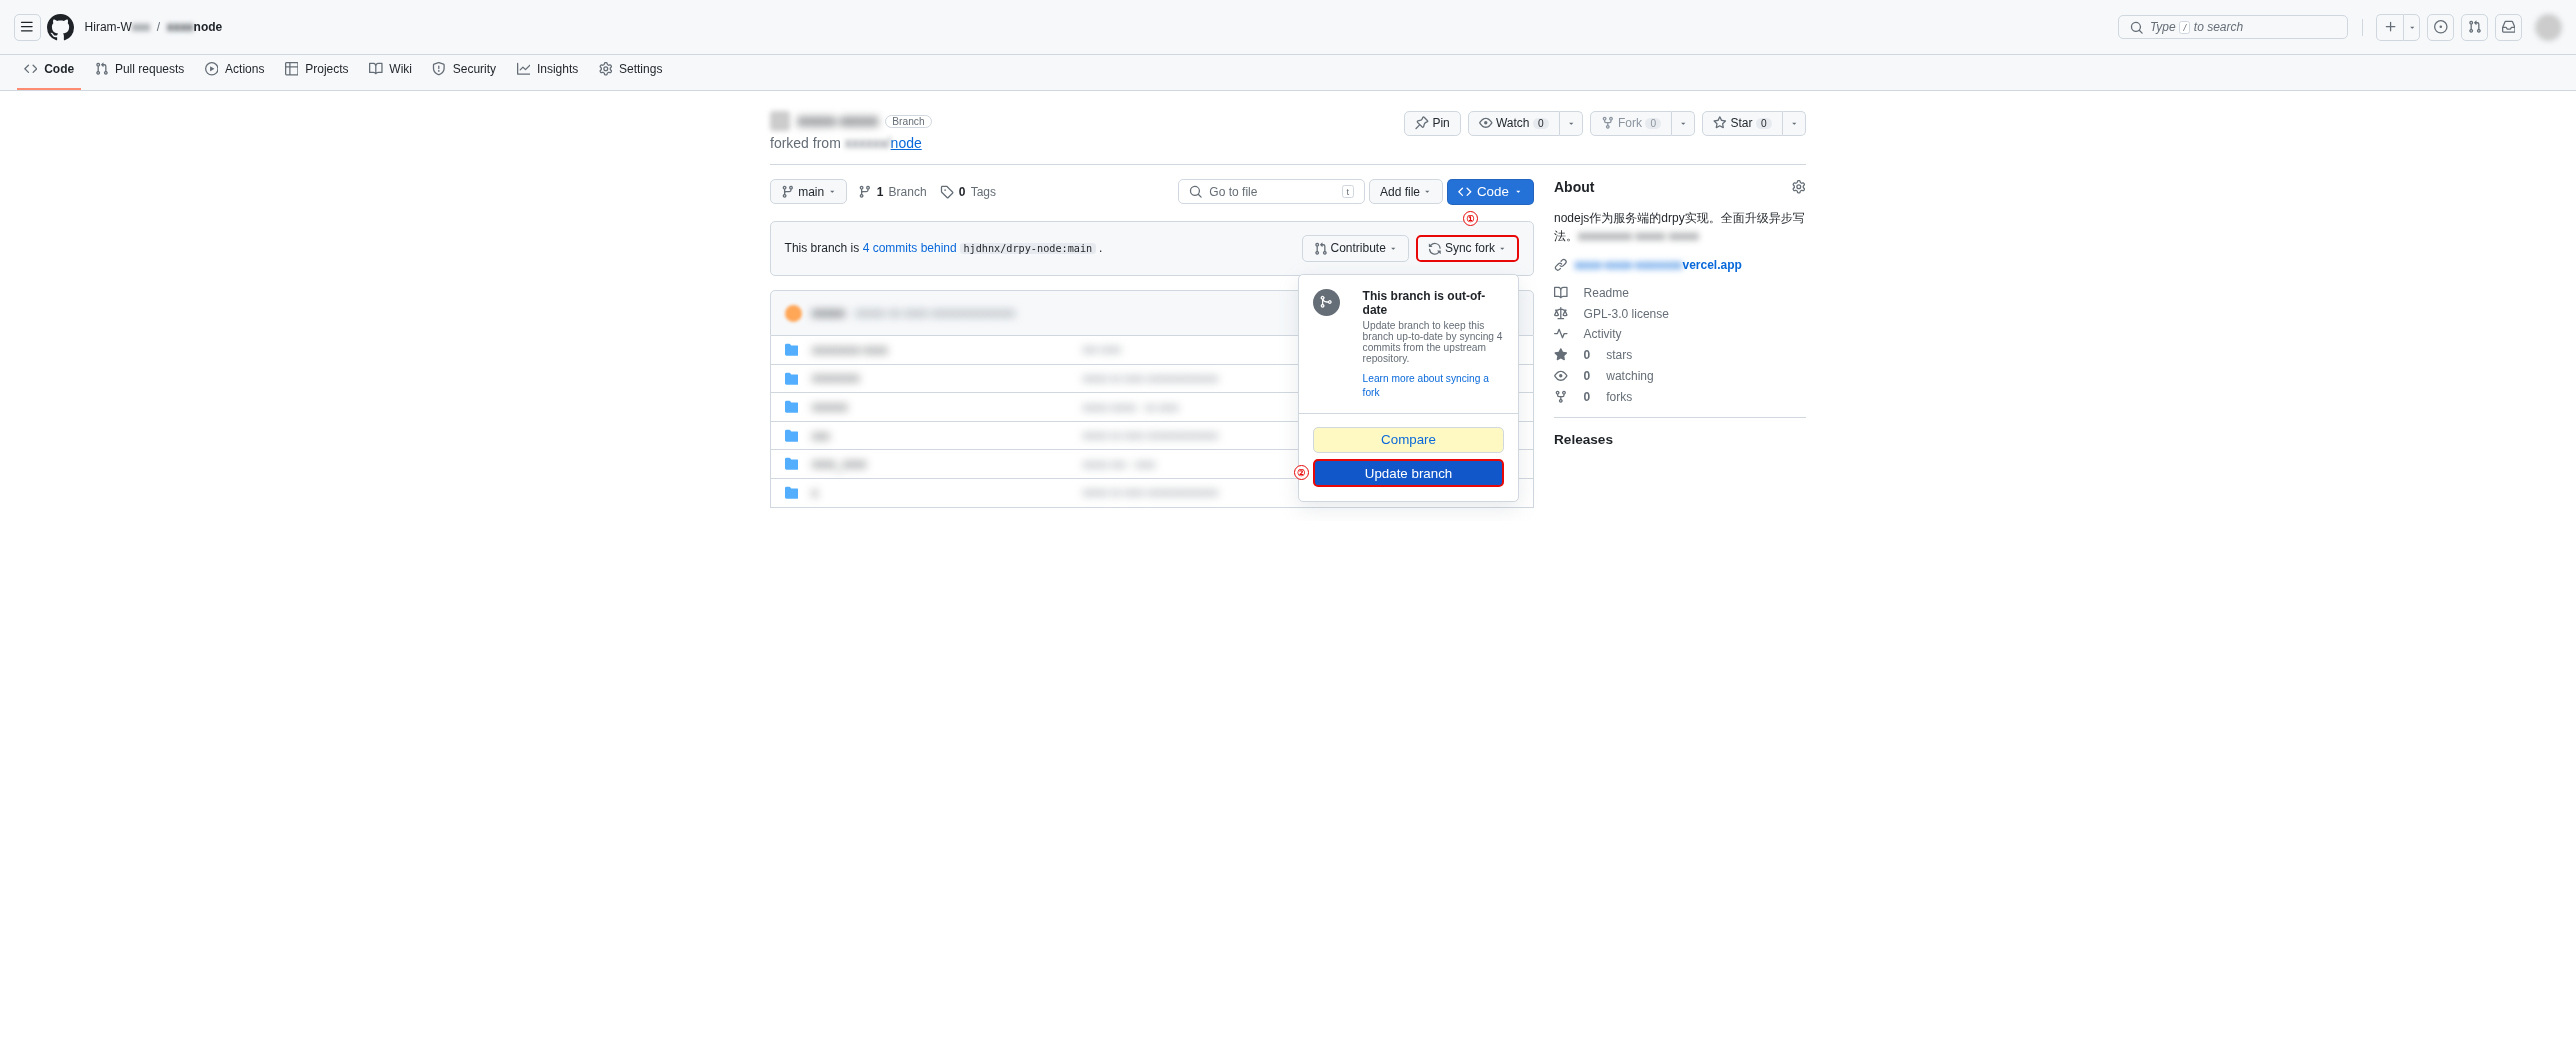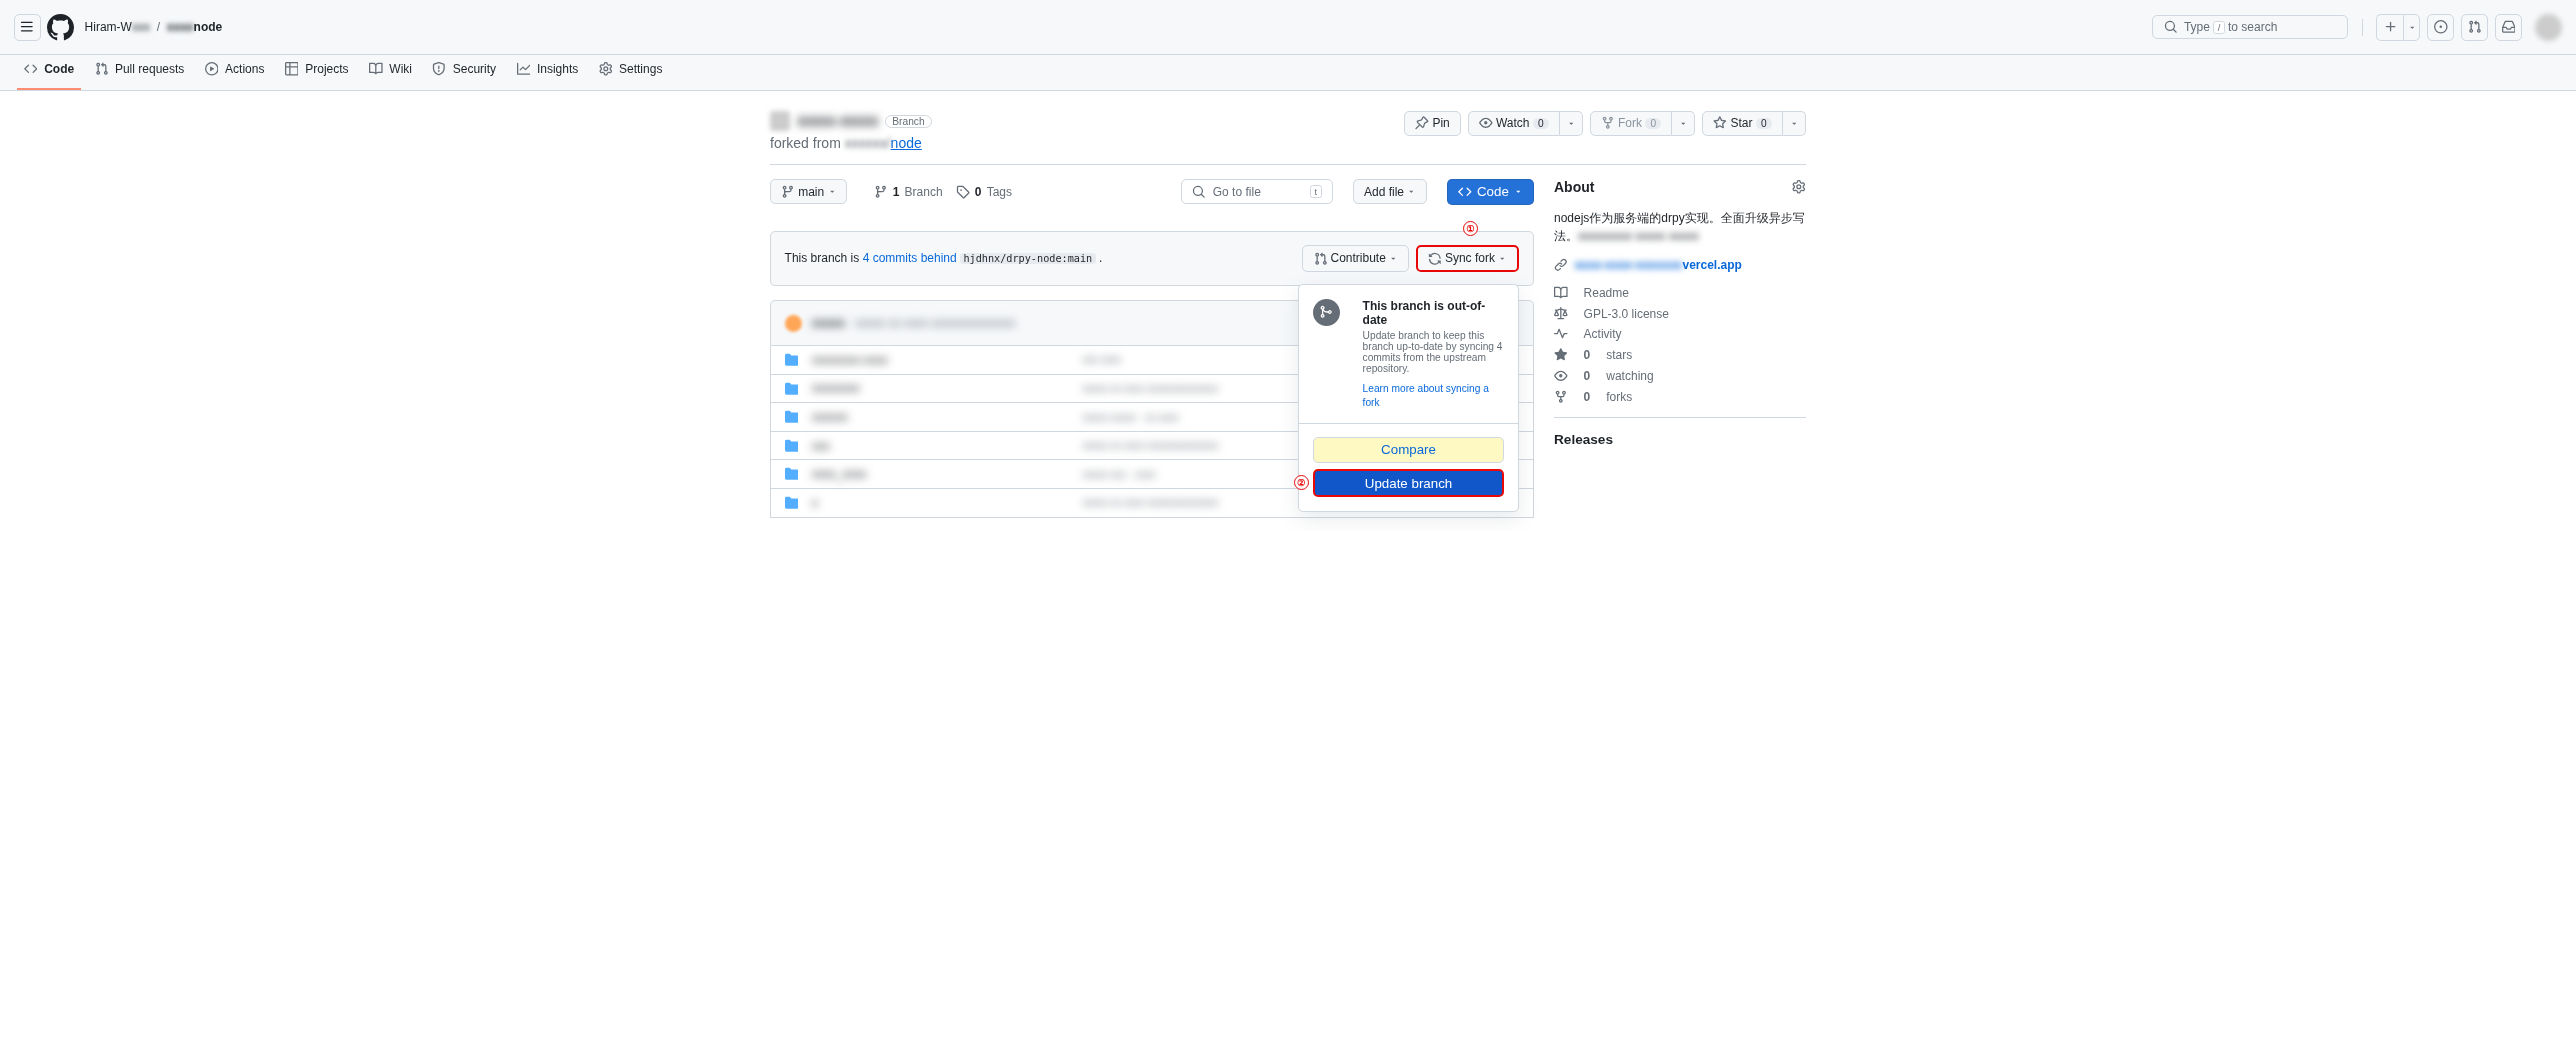--- a/index.html
+++ b/index.html
@@ -6,21 +6,21 @@
 body { font-family: -apple-system, BlinkMacSystemFont, "Segoe UI", Helvetica, Arial, sans-serif; font-size: 12px; color: #1f2328; background: #fff; }
 .topbar { display: flex; align-items: center; padding: 13.6px; background: #f6f8fa; border-bottom: 0.9px solid #d0d7de; gap: 6.8px; }
 .hamburger { width: 27px; height: 27px; border: 0.9px solid #d0d7de; border-radius: 5.1px; display: flex; align-items: center; justify-content: center; cursor: pointer; }
 .logo { width: 27px; height: 27px; display: flex; align-items: center; justify-content: center; }
 .breadcrumb { display: flex; align-items: center; gap: 6.8px; font-size: 12px; margin-left: 3.4px; }
 .breadcrumb a { color: #1f2328; text-decoration: none; }
 .breadcrumb .slash { color: #656d76; }
 .breadcrumb .repo { font-weight: 600; }
 .blur { filter: blur(2.6px); }
 .spacer { flex: 1; }
-.search-box { display: flex; align-items: flex-start; gap: 6.8px; border: 0.9px solid #d0d7de; border-radius: 5.1px; padding: 4.3px 10.2px; width: 196px; color: #656d76; background: #f6f8fa; }
+.search-box { display: flex; align-items: flex-end; gap: 6.8px; border: 0.9px solid #d0d7de; border-radius: 5.1px; padding: 4.3px 10.2px; width: 230px; color: #656d76; background: #f6f8fa; font-style: italic; }
 .search-key { border: 0.9px solid #d0d7de; border-radius: 2.6px; padding: 0 3.4px; font-size: 9.4px; background: #fff; }
 .topbar-divider { width: 0.9px; height: 17px; background: #d0d7de; margin: 0 6.8px; }
 .icon-btn { width: 27px; height: 27px; border: 0.9px solid #d0d7de; border-radius: 5.1px; display: flex; align-items: center; justify-content: center; cursor: pointer; color: #656d76; background: #f6f8fa; }
 .icon-btn-split { display: flex; }
 .icon-btn-split .left { border-radius: 5.1px 0 0 5.1px; border-right: none; }
 .icon-btn-split .right { border-radius: 0 5.1px 5.1px 0; width: 17px; }
 .avatar { width: 27px; height: 27px; border-radius: 50%; background: #ccc; filter: blur(2.6px); margin-left: 6.8px; }
 
 .repo-nav { display: flex; padding: 0 13.6px; background: #f6f8fa; border-bottom: 0.9px solid #d0d7de; }
 .repo-nav-item { display: flex; align-items: center; gap: 6.8px; padding: 6.8px 6.8px 13.6px; margin: 0 3.4px; color: #1f2328; cursor: pointer; position: relative; }
@@ -44,21 +44,21 @@
 .btn-group { display: flex; }
 .btn-group .btn:first-child { border-radius: 5.1px 0 0 5.1px; }
 .btn-group .btn:last-child { border-radius: 0 5.1px 5.1px 0; border-left: none; padding: 4.3px 6.8px; }
 .btn.disabled { color: #8c959f; }
 .btn.disabled svg { color: #8c959f; }
 
 .content-row { display: flex; gap: 20.4px; margin-top: 13.6px; }
 .content-main { flex: 1; min-width: 0; }
 .content-side { width: 252px; }
 
-.file-toolbar { display: flex; align-items: center; gap: 20px; margin-bottom: 26px; }
+.file-toolbar { display: flex; align-items: center; gap: 4px; margin-bottom: 16px; }
 .btn-branch { font-weight: 500; }
 .stats-links { display: flex; gap: 13.6px; margin-left: 6.8px; }
 .stats-link { display: flex; align-items: center; gap: 5.1px; color: #656d76; }
 .stats-link b { color: #1f2328; font-weight: 600; }
 .goto-file { display: flex; align-items: center; border: 0.9px solid #d0d7de; border-radius: 5.1px; padding: 4.3px 10.2px; gap: 6.8px; flex: 1; max-width: 187px; color: #656d76; }
 .goto-key { border: 0.9px solid #d0d7de; border-radius: 2.6px; padding: 0 3.4px; font-size: 9.4px; margin-left: auto; }
 .btn-code-blue { background: #2471d8; color: #fff; border: 0.9px solid rgba(31,35,40,0.15); display: inline-flex; align-items: center; gap: 5.1px; padding: 4.3px 10.2px; border-radius: 5.1px; cursor: pointer; }
 .btn-code-blue svg { color: #fff; }
 
 .sync-banner { display: flex; align-items: center; padding: 13.6px; border: 0.9px solid #d0d7de; border-radius: 5.1px; background: #f6f8fa; margin-bottom: 13.6px; position: relative; }

